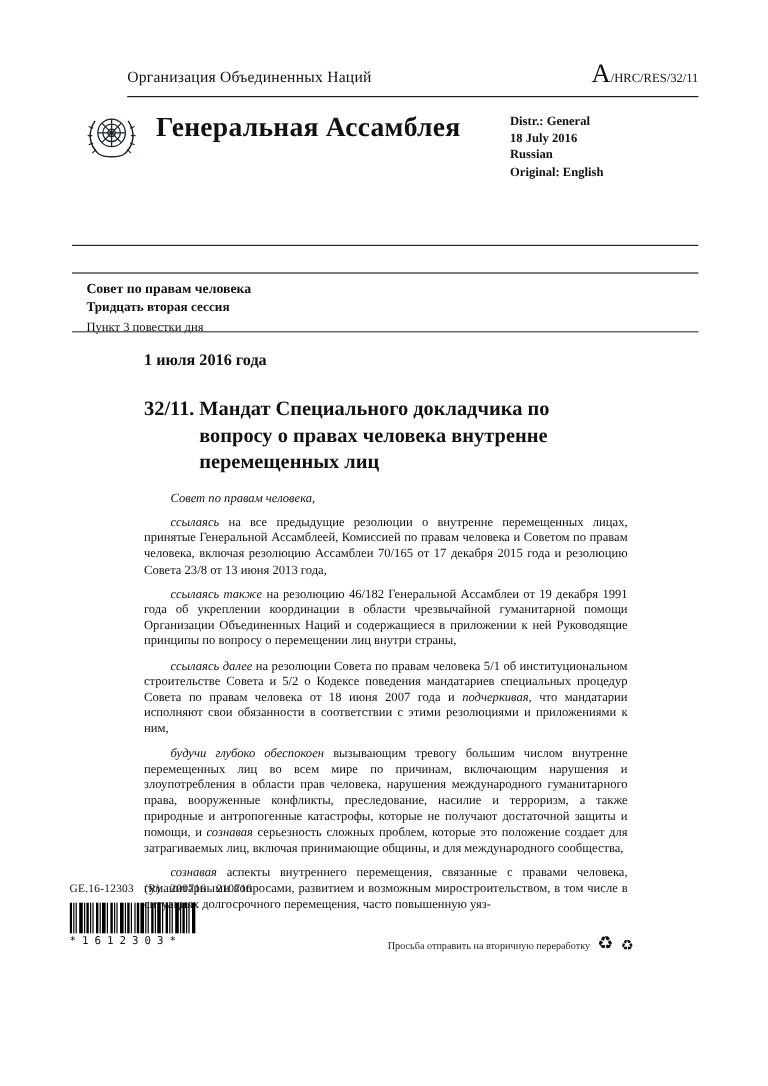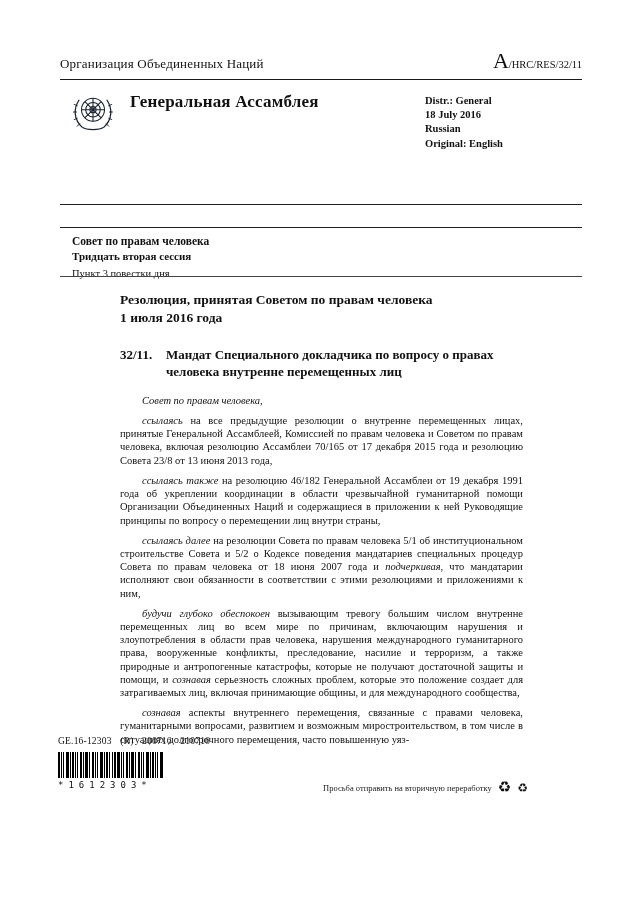--- a/index.html
+++ b/index.html
@@ -12,52 +12,52 @@
     color: #111;
     font-family: "Liberation Serif", serif;
     overflow: hidden;
     margin: 0 auto;
   }
 
   
   .masthead { position: absolute; left: 60px; right: 58px; top: 50px; }
   .masthead-top {
     display: flex; justify-content: space-between; align-items: baseline;
-    border-bottom: 1.5px solid #1a1a1a; padding-bottom: 7px;
+    border-bottom: 1.5px solid #1a1a1a; padding-bottom: 7px; margin-left: 46px;
   }
   .org-name { font-size: 13px; letter-spacing: 0.2px; }
   .doc-symbol { white-space: nowrap; }
   .symbol-letter { font-size: 22px; line-height: 1; }
   .symbol-rest { font-size: 10.5px; }
 
   .masthead-main { display: flex; align-items: flex-start; margin-top: 9px; }
   .emblem { width: 46px; height: 46px; margin-left: 10px; flex-shrink: 0; }
   .assembly-title {
-    font-size: 17px; font-weight: bold; margin-left: 14px; margin-top: 3px;
+    font-size: 23px; font-weight: bold; margin-left: 14px; margin-top: 3px;
     letter-spacing: 0.2px; white-space: nowrap;
   }
   .distr-block { margin-left: auto; width: 157px; padding-top: 5px; font-weight: bold; }
   .distr-line { display: block; font-size: 10.5px; line-height: 1.35; }
 
   
   .rule { position: absolute; left: 60px; right: 58px; border-top: 1px solid #222; }
   .rule-a { top: 204px; border-top-width: 1.5px; }
   .rule-b { top: 227px; }
   .rule-c { top: 276px; border-top-color: #444; }
 
   
   .session-block { position: absolute; left: 72px; top: 234px; }
   .council { font-size: 11.5px; font-weight: bold; line-height: 1.25; }
   .session-num { font-size: 11px; font-weight: bold; line-height: 1.25; margin-top: 2px; }
   .agenda { font-size: 10.5px; line-height: 1.25; margin-top: 3px; }
 
   
   .content { position: absolute; left: 120px; top: 291px; width: 403px; }
   .res-title { font-size: 13.5px; font-weight: bold; line-height: 1.3; }
-  .res-heading { display: flex; margin-top: 21px; font-size: 13px; font-weight: bold; line-height: 1.3; }
+  .res-heading { display: flex; margin-top: 21px; font-size: 17px; font-weight: bold; line-height: 1.3; }
   .res-number { width: 46px; flex-shrink: 0; }
   .res-subject { flex: 1; }
   .body-text { margin-top: 13px; font-size: 10.5px; line-height: 13.2px; text-align: justify; }
   .para { text-indent: 22px; margin-bottom: 7px; }
   .italic { font-style: italic; }
 
   
   .ge-ref {
     position: absolute; left: 58px; top: 736px;
     font-size: 9.5px; word-spacing: 6px; letter-spacing: 0.2px;
@@ -122,21 +122,20 @@
   <div class="session-block">
     <div class="council">Совет по правам человека</div>
     <div class="session-num">Тридцать вторая сессия</div>
     <div class="agenda">Пункт 3 повестки дня</div>
   </div>
 
   <div class="rule rule-c"></div>
 
   <div class="content">
     <div class="res-title">
-      <div>Резолюция, принятая Советом по правам человека</div>
       <div>1 июля 2016 года</div>
     </div>
     <div class="res-heading">
       <span class="res-number">32/11.</span>
       <span class="res-subject">Мандат Специального докладчика по вопросу о правах человека внутренне перемещенных лиц</span>
     </div>
     <div class="body-text">
         <p class="para"><span class="italic">Совет по правам человека,</span></p>
         <p class="para"><span class="italic">ссылаясь</span><span> на все предыдущие резолюции о внутренне перемещенных лицах, принятые Генеральной Ассамблеей, Комиссией по правам человека и Советом по правам человека, включая резолюцию Ассамблеи 70/165 от 17 декабря 2015 года и резолюцию Совета 23/8 от 13 июня 2013 года,</span></p>
         <p class="para"><span class="italic">ссылаясь также</span><span> на резолюцию 46/182 Генеральной Ассамблеи от 19 декабря 1991 года об укреплении координации в области чрезвычайной гуманитарной помощи Организации Объединенных Наций и содержащиеся в приложении к ней Руководящие принципы по вопросу о перемещении лиц внутри страны,</span></p>

